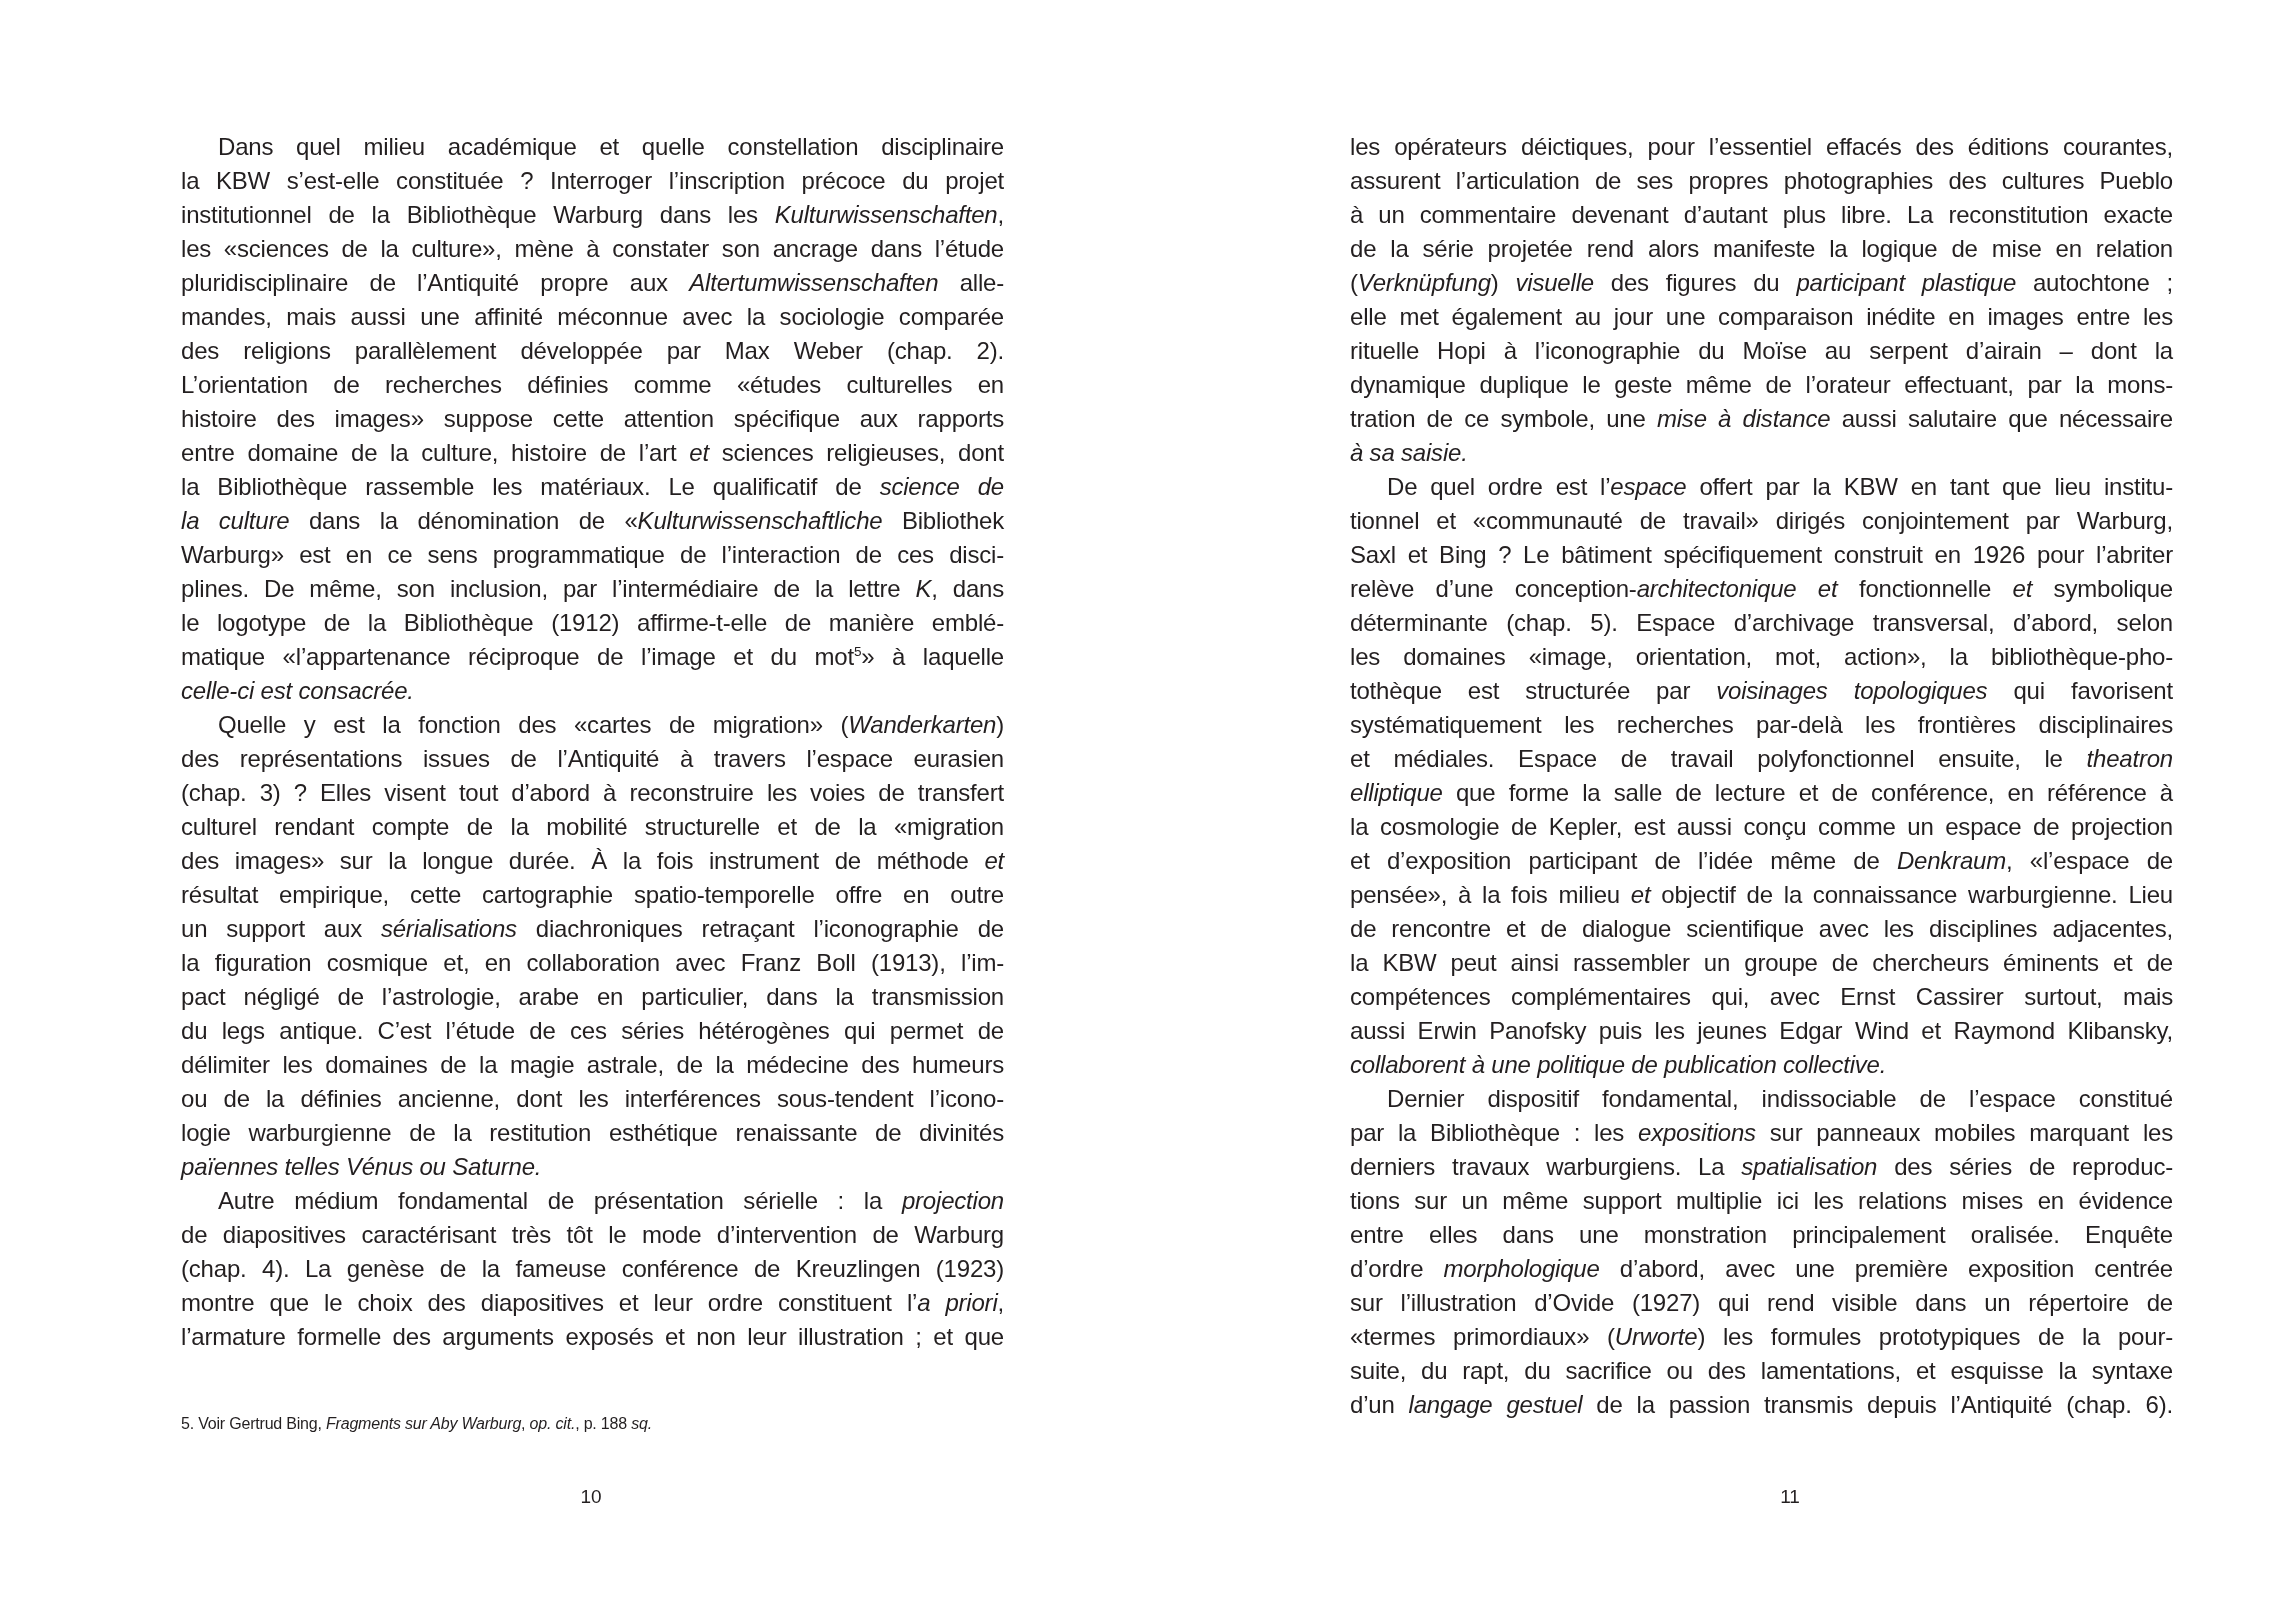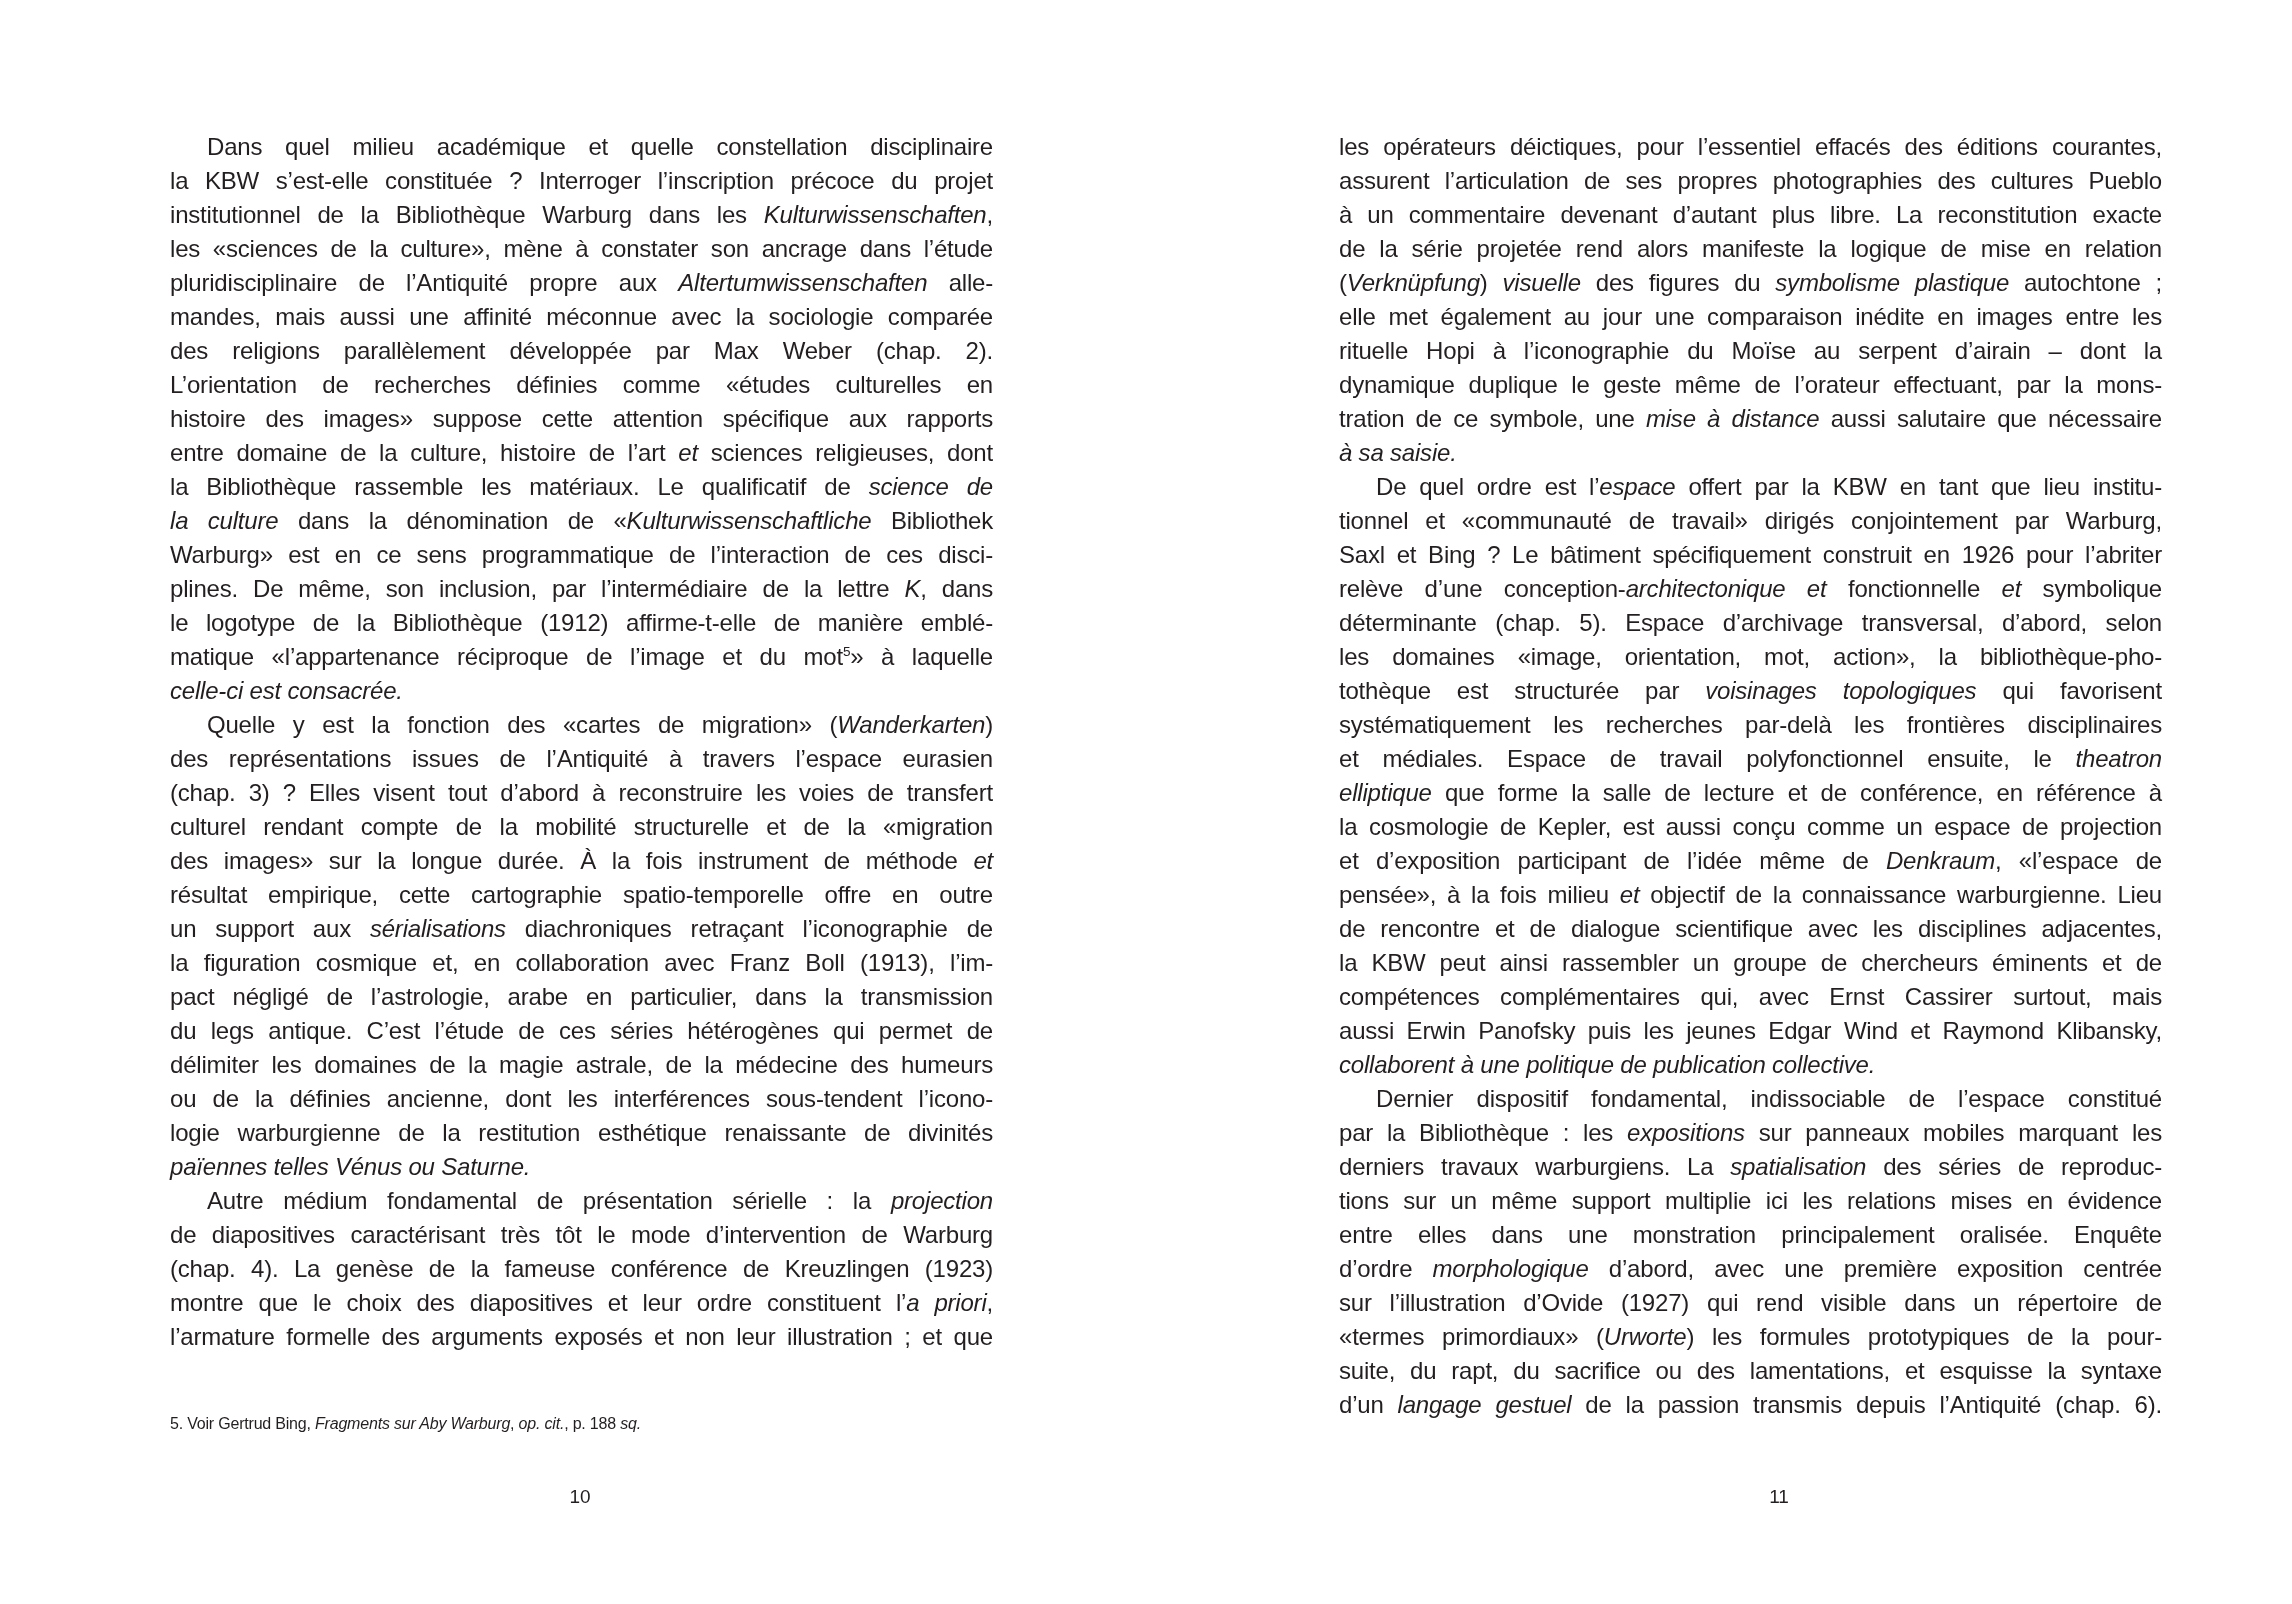--- a/index.html
+++ b/index.html
@@ -1,18 +1,18 @@
 <!DOCTYPE html>
 <html><head>
 <meta charset="utf-8">
 <style>
   html, body { margin: 0; padding: 0; background: #ffffff; }
   body { width: 2292px; height: 1604px; position: relative; overflow: hidden;
          font-family: "Liberation Sans", "DejaVu Sans", sans-serif; color: #231f20; }
-  .page { position: absolute; top: 0; height: 1604px; width: 1146px; }
+  .page { position: absolute; top: 0; height: 1604px; width: 1146px; margin-left: 11px; }
   .page.left { left: 0; }
   .page.right { left: 1186px; }
   .column { position: absolute; top: 130px; width: 823px; }
   .page.left .column { left: 170px; }
   .page.right .column { left: 153px; }
   .line { height: 34px; line-height: 34px; font-size: 24px; white-space: nowrap;
           text-align: justify; text-align-last: justify; letter-spacing: -0.2px; }
   .line.last { text-align-last: left; font-style: italic; }
   .line.indent { padding-left: 37px; }
   .line i { font-style: italic; }
@@ -69,21 +69,21 @@
   <div class="footnote"><span>5. Voir Gertrud Bing, </span><i>Fragments sur Aby Warburg</i><span>, </span><i>op. cit.</i><span>, p. 188 </span><i>sq.</i></div>
   <div class="folio">10</div>
 </div>
 
 <div class="page right">
   <div class="column">
       <div class="line"><span>les opérateurs déictiques, pour l’essentiel effacés des éditions courantes,</span></div>
       <div class="line"><span>assurent l’articulation de ses propres photographies des cultures Pueblo</span></div>
       <div class="line"><span>à un commentaire devenant d’autant plus libre. La reconstitution exacte</span></div>
       <div class="line"><span>de la série projetée rend alors manifeste la logique de mise en relation</span></div>
-      <div class="line"><span>(</span><i>Verknüpfung</i><span>) </span><i>visuelle</i><span> des figures du </span><i>symbolisme plastique</i><span> autochtone ;</span></div>
+      <div class="line"><span>(</span><i>Verknüpfung</i><span>) </span><i>visuelle</i><span> des figures du </span><i>participant plastique</i><span> autochtone ;</span></div>
       <div class="line"><span>elle met également au jour une comparaison inédite en images entre les</span></div>
       <div class="line"><span>rituelle Hopi à l’iconographie du Moïse au serpent d’airain – dont la</span></div>
       <div class="line"><span>dynamique duplique le geste même de l’orateur effectuant, par la mons-</span></div>
       <div class="line"><span>tration de ce symbole, une </span><i>mise à distance</i><span> aussi salutaire que nécessaire</span></div>
       <div class="line last"><span>à sa saisie.</span></div>
       <div class="line indent"><span>De quel ordre est l’</span><i>espace</i><span> offert par la KBW en tant que lieu institu-</span></div>
       <div class="line"><span>tionnel et «communauté de travail» dirigés conjointement par Warburg,</span></div>
       <div class="line"><span>Saxl et Bing ? Le bâtiment spécifiquement construit en 1926 pour l’abriter</span></div>
       <div class="line"><span>relève d’une conception-</span><i>architectonique et</i><span> fonctionnelle </span><i>et</i><span> symbolique</span></div>
       <div class="line"><span>déterminante (chap. 5). Espace d’archivage transversal, d’abord, selon</span></div>

